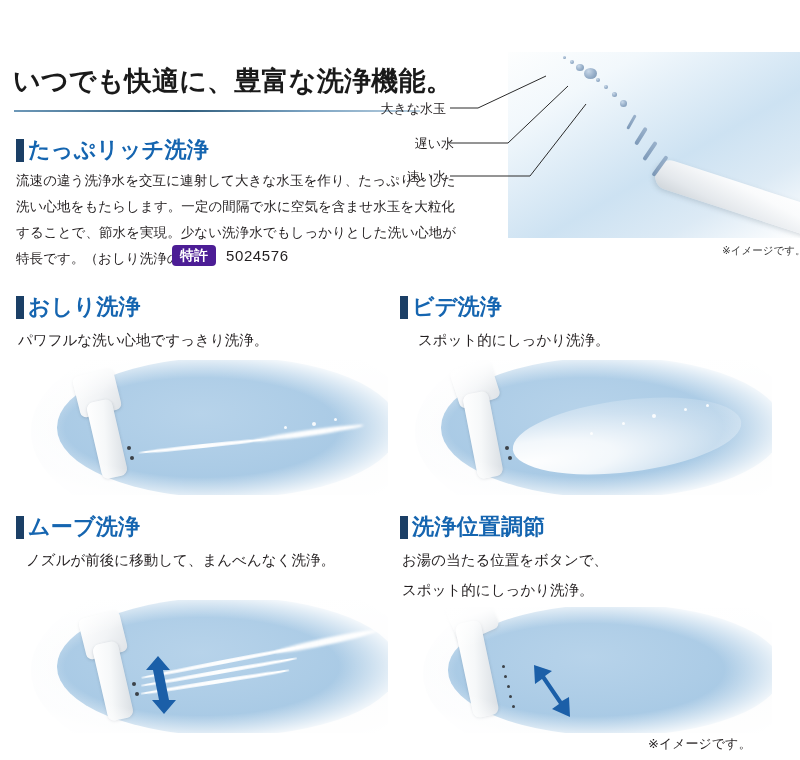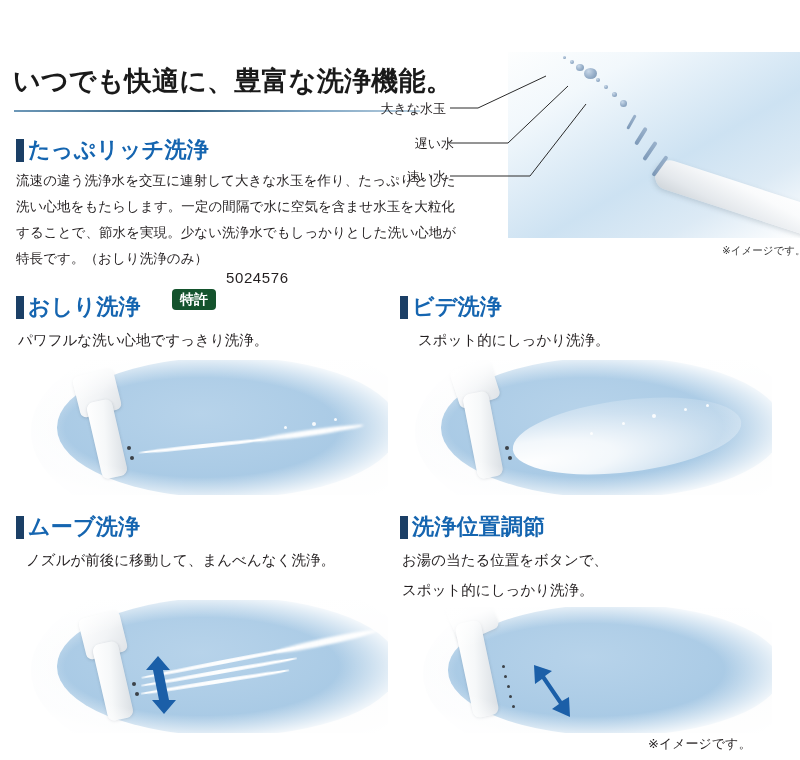--- a/index.html
+++ b/index.html
@@ -109,28 +109,27 @@
   }
 
   
   .patent-row {
     position: absolute;
     display: flex;
     align-items: center;
     gap: 10px;
   }
   .patent-badge {
-    background: #14532d;
+    background: #4c1d95;
     color: #ffffff;
     font-size: 14px;
     font-weight: bold;
     border-radius: 4px;
     padding: 2px 8px 3px 8px;
     line-height: 1.15;
-    margin-top: 44px;
   }
   .patent-number {
     font-size: 15px;
     color: #231f20;
     letter-spacing: 0.04em;
   }
 
   
   .photo {
     position: absolute;

